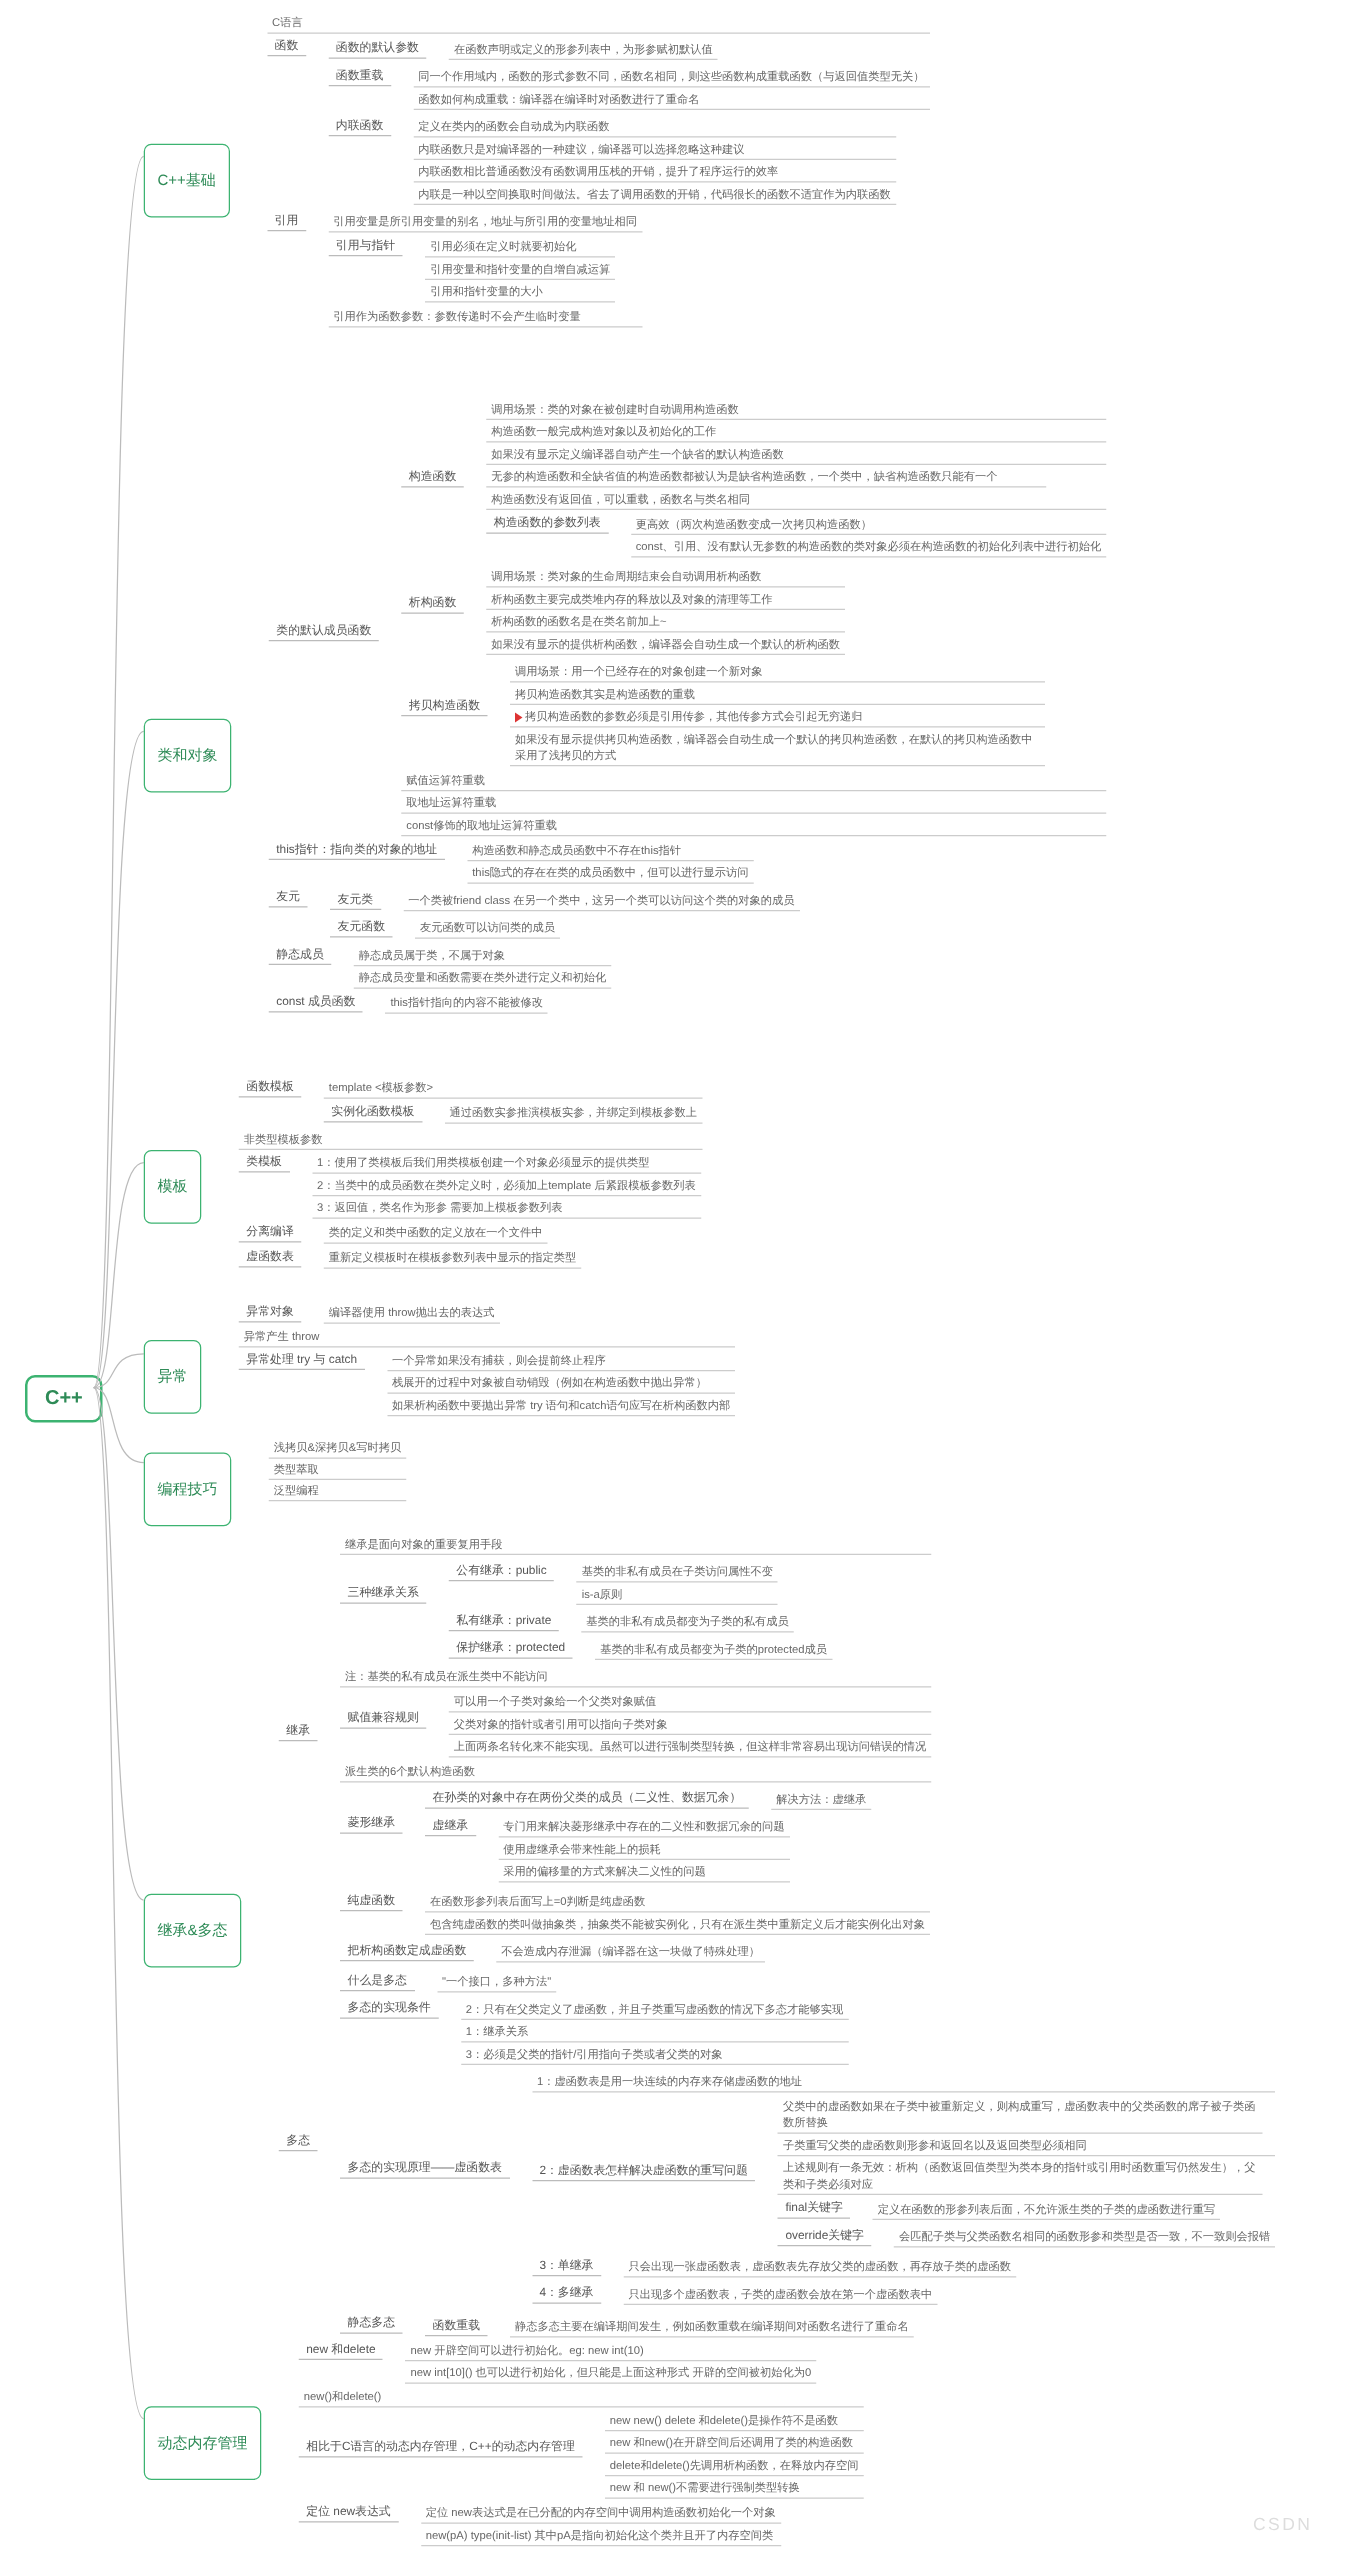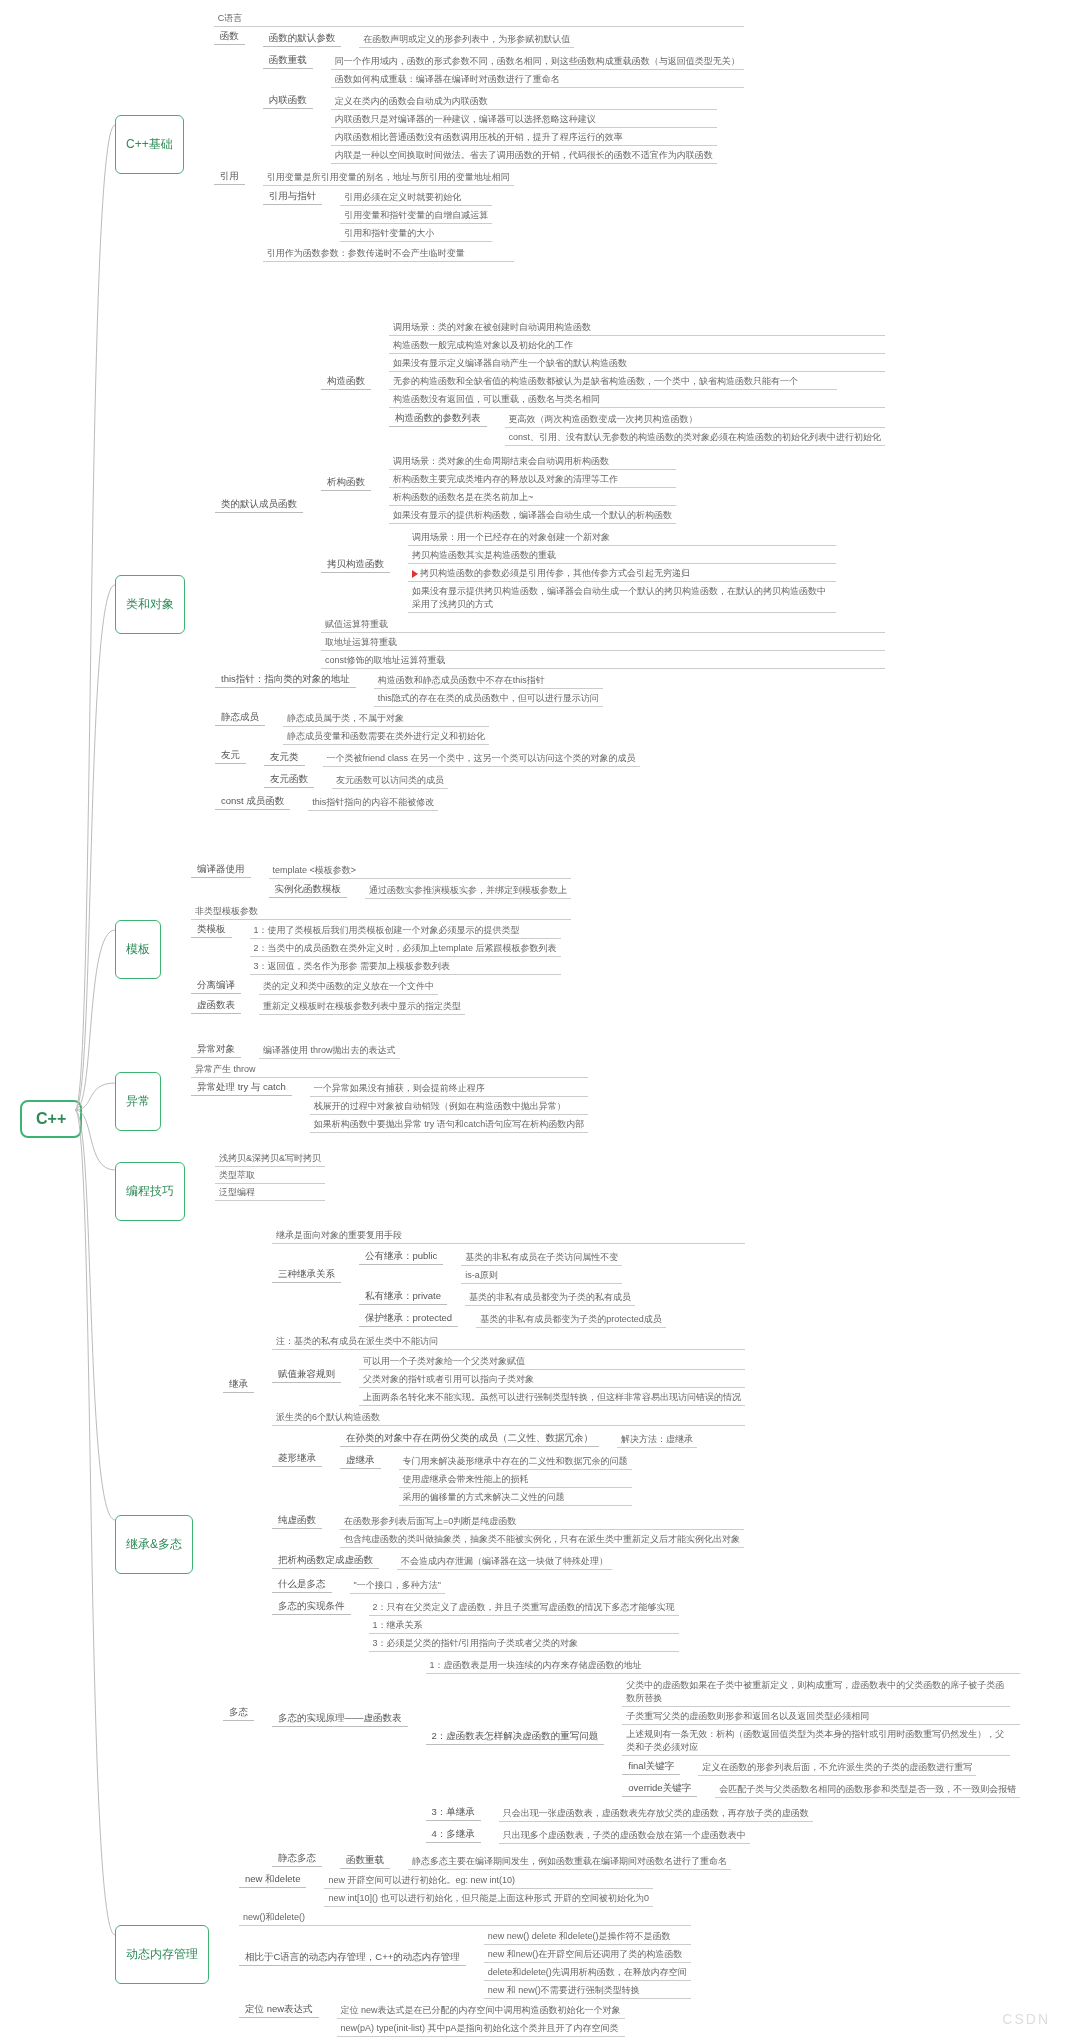--- a/index.html
+++ b/index.html
@@ -210,61 +210,61 @@
 
     <div class="node">
       <span class="label">this指针：指向类的对象的地址</span>
       <div class="sub">
         <div class="leaf">构造函数和静态成员函数中不存在this指针</div>
         <div class="leaf">this隐式的存在在类的成员函数中，但可以进行显示访问</div>
       </div>
     </div>
 
     <div class="node">
+      <span class="label">友元</span>
+      <div class="sub">
+        <div class="node">
+          <span class="label">友元类</span>
+          <div class="sub">
+              <div class="leaf">一个类被friend class 在另一个类中，这另一个类可以访问这个类的对象的成员</div>
+            </div>
+        </div>
+        <div class="node">
+          <span class="label">友元函数</span>
+          <div class="sub">
+              <div class="leaf">友元函数可以访问类的成员</div>
+            </div>
+        </div>
+      </div>
+    </div>
+
+    <div class="node">
       <span class="label">静态成员</span>
       <div class="sub">
         <div class="leaf">静态成员属于类，不属于对象</div>
         <div class="leaf">静态成员变量和函数需要在类外进行定义和初始化</div>
-      </div>
-    </div>
-
-    <div class="node">
-      <span class="label">友元</span>
-      <div class="sub">
-        <div class="node">
-          <span class="label">友元类</span>
-          <div class="sub">
-              <div class="leaf">一个类被friend class 在另一个类中，这另一个类可以访问这个类的对象的成员</div>
-            </div>
-        </div>
-        <div class="node">
-          <span class="label">友元函数</span>
-          <div class="sub">
-              <div class="leaf">友元函数可以访问类的成员</div>
-            </div>
-        </div>
       </div>
     </div>
 
     <div class="node">
       <span class="label">const 成员函数</span>
       <div class="sub">
           <div class="leaf">this指针指向的内容不能被修改</div>
         </div>
     </div>
   </div>
 </div>
 
 <div class="section" style="left:115px; top:860px;">
   <div style="display:flex;align-items:flex-end;margin-top:60px">
     <span class="section-label">模板</span>
   </div>
   <div class="children">
     <div class="node">
-      <span class="label">编译器使用</span>
+      <span class="label">函数模板</span>
       <div class="sub">
         <div class="leaf">template &lt;模板参数&gt;</div>
         <div class="node">
           <span class="label">实例化函数模板</span>
           <div class="sub">
               <div class="leaf">通过函数实参推演模板实参，并绑定到模板参数上</div>
             </div>
         </div>
       </div>
     </div>
@@ -416,21 +416,21 @@
         </div>
         <div class="node">
           <span class="label">多态的实现条件</span>
           <div class="sub">
             <div class="leaf">2：只有在父类定义了虚函数，并且子类重写虚函数的情况下多态才能够实现</div>
             <div class="leaf">1：继承关系</div>
             <div class="leaf">3：必须是父类的指针/引用指向子类或者父类的对象</div>
           </div>
         </div>
         <div class="node">
-          <span class="label" style="margin-top:54px">多态的实现原理——虚函数表</span>
+          <span class="label" style="margin-top:70px">多态的实现原理——虚函数表</span>
           <div class="sub">
             <div class="leaf">1：虚函数表是用一块连续的内存来存储虚函数的地址</div>
             <div class="node">
               <span class="label" style="margin-top:52px">2：虚函数表怎样解决虚函数的重写问题</span>
               <div class="sub">
                 <div class="leaf" style="max-width:380px;white-space:normal">父类中的虚函数如果在子类中被重新定义，则构成重写，虚函数表中的父类函数的席子被子类函数所替换</div>
                 <div class="leaf">子类重写父类的虚函数则形参和返回名以及返回类型必须相同</div>
                 <div class="leaf" style="max-width:380px;white-space:normal">上述规则有一条无效：析构（函数返回值类型为类本身的指针或引用时函数重写仍然发生），父类和子类必须对应</div>
                 <div class="node">
                   <span class="label">final关键字</span>

